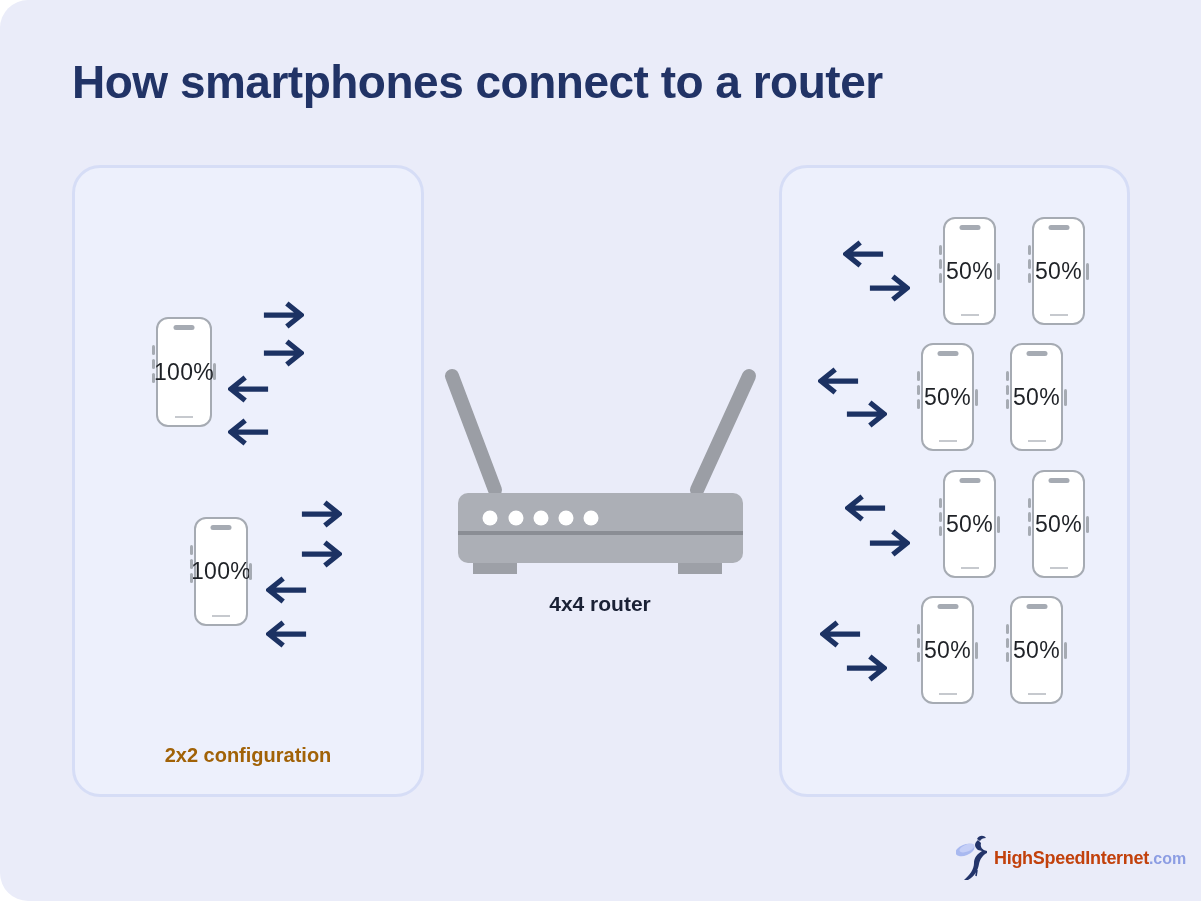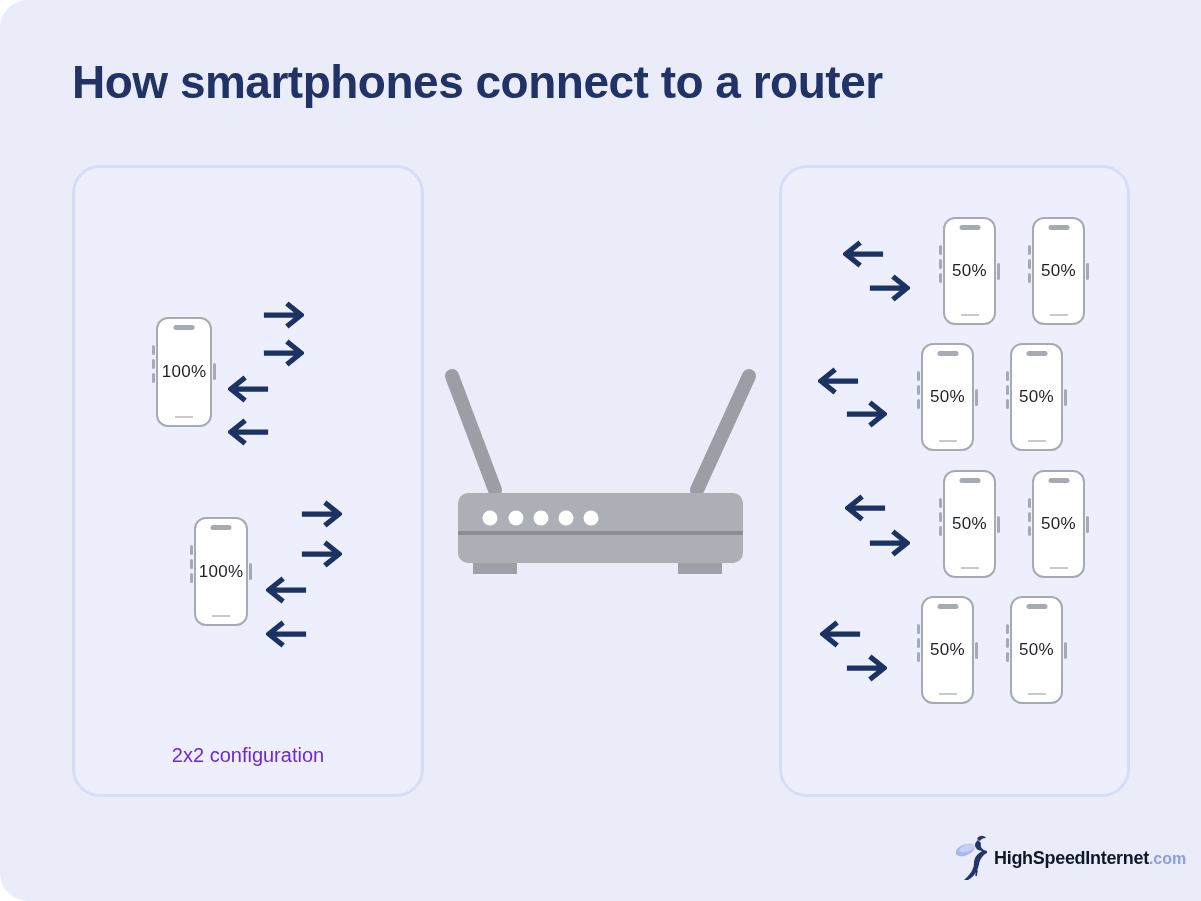--- a/index.html
+++ b/index.html
@@ -21,21 +21,21 @@
     position:absolute;top:165px;width:352px;height:632px;
     background:#EDF0FC;
     border:3px solid #D6DDF6;
     border-radius:28px;
     box-sizing:border-box;
   }
   .panel-left{left:72px;}
   .panel-right{left:779px;width:351px;}
   .panel-label{
     position:absolute;top:744px;width:352px;
-    text-align:center;font-size:20px;font-weight:normal;color:#6d28d9;
+    text-align:center;font-size:20px;font-weight:bold;color:#a16207;
   }
   .panel-label-left{left:72px;}
   .panel-label-right{left:779px;width:351px;}
 
   .phone{
     position:absolute;background:#ffffff;
     border:2.5px solid #A6ABB3;border-radius:12px;
     display:flex;align-items:center;justify-content:center;
     box-sizing:border-box;
   }
@@ -45,40 +45,40 @@
     box-shadow:0 14px 0 #A6ABB3, 0 28px 0 #A6ABB3;
   }
   .phone::after{ 
     content:"";position:absolute;right:-6px;top:44px;
     width:3px;height:17px;background:#A6ABB3;border-radius:2px;
   }
   .notch{
     position:absolute;top:6px;left:50%;transform:translateX(-50%);
     width:21px;height:5px;border-radius:3px;background:#A6ABB3;
   }
-  .battery{font-size:17px;color:#1E2126;letter-spacing:.3px;}
+  .battery{font-size:23px;color:#1E2126;letter-spacing:.3px;}
   .homebar{
     position:absolute;bottom:7px;left:50%;transform:translateX(-50%);
     width:18px;height:2px;background:#C6C9CE;
   }
 
   .arrow{position:absolute;width:42px;height:30px;}
 
   .router-svg{position:absolute;left:440px;top:360px;}
   .router-label{
     position:absolute;left:450px;top:592px;width:300px;
     text-align:center;font-size:21px;font-weight:bold;color:#1A2135;
   }
 
   .logo{
     position:absolute;left:956px;top:834px;height:48px;
     display:flex;align-items:center;gap:4px;
   }
   .logo-text{display:flex;align-items:baseline;}
-  .logo-brand{font-size:18px;font-weight:800;color:#0f172a;letter-spacing:-0.3px;}
+  .logo-brand{font-size:18px;font-weight:800;color:#c2410c;letter-spacing:-0.3px;}
   .logo-suffix{font-size:16px;font-weight:bold;color:#8C9DE3;}
 </style>
 </head>
 <body>
 
 <div class="page">
 
   <svg width="0" height="0" style="position:absolute" aria-hidden="true">
     <defs>
       <symbol id="sym-arrow-right" viewBox="0 0 44 30">
@@ -139,20 +139,21 @@
     <rect x="33" y="203" width="44" height="11" fill="#9DA0A7"></rect>
     <rect x="238" y="203" width="44" height="11" fill="#9DA0A7"></rect>
     <g>
       <circle cx="50" cy="158" r="7.5" fill="#ffffff"></circle>
       <circle cx="76" cy="158" r="7.5" fill="#ffffff"></circle>
       <circle cx="101" cy="158" r="7.5" fill="#ffffff"></circle>
       <circle cx="126" cy="158" r="7.5" fill="#ffffff"></circle>
       <circle cx="151" cy="158" r="7.5" fill="#ffffff"></circle>
     </g>
   </svg>
+  <div class="router-label">4x4 router</div>
 
   <div class="panel panel-right"></div>
 
   <svg class="arrow" style="left:843px;top:239px">
       <use href="#sym-arrow-left"></use>
     </svg>
   <svg class="arrow" style="left:868px;top:273px">
       <use href="#sym-arrow-right"></use>
     </svg>
   <div class="phone" style="left:943px;top:217px;width:53px;height:108px;">

